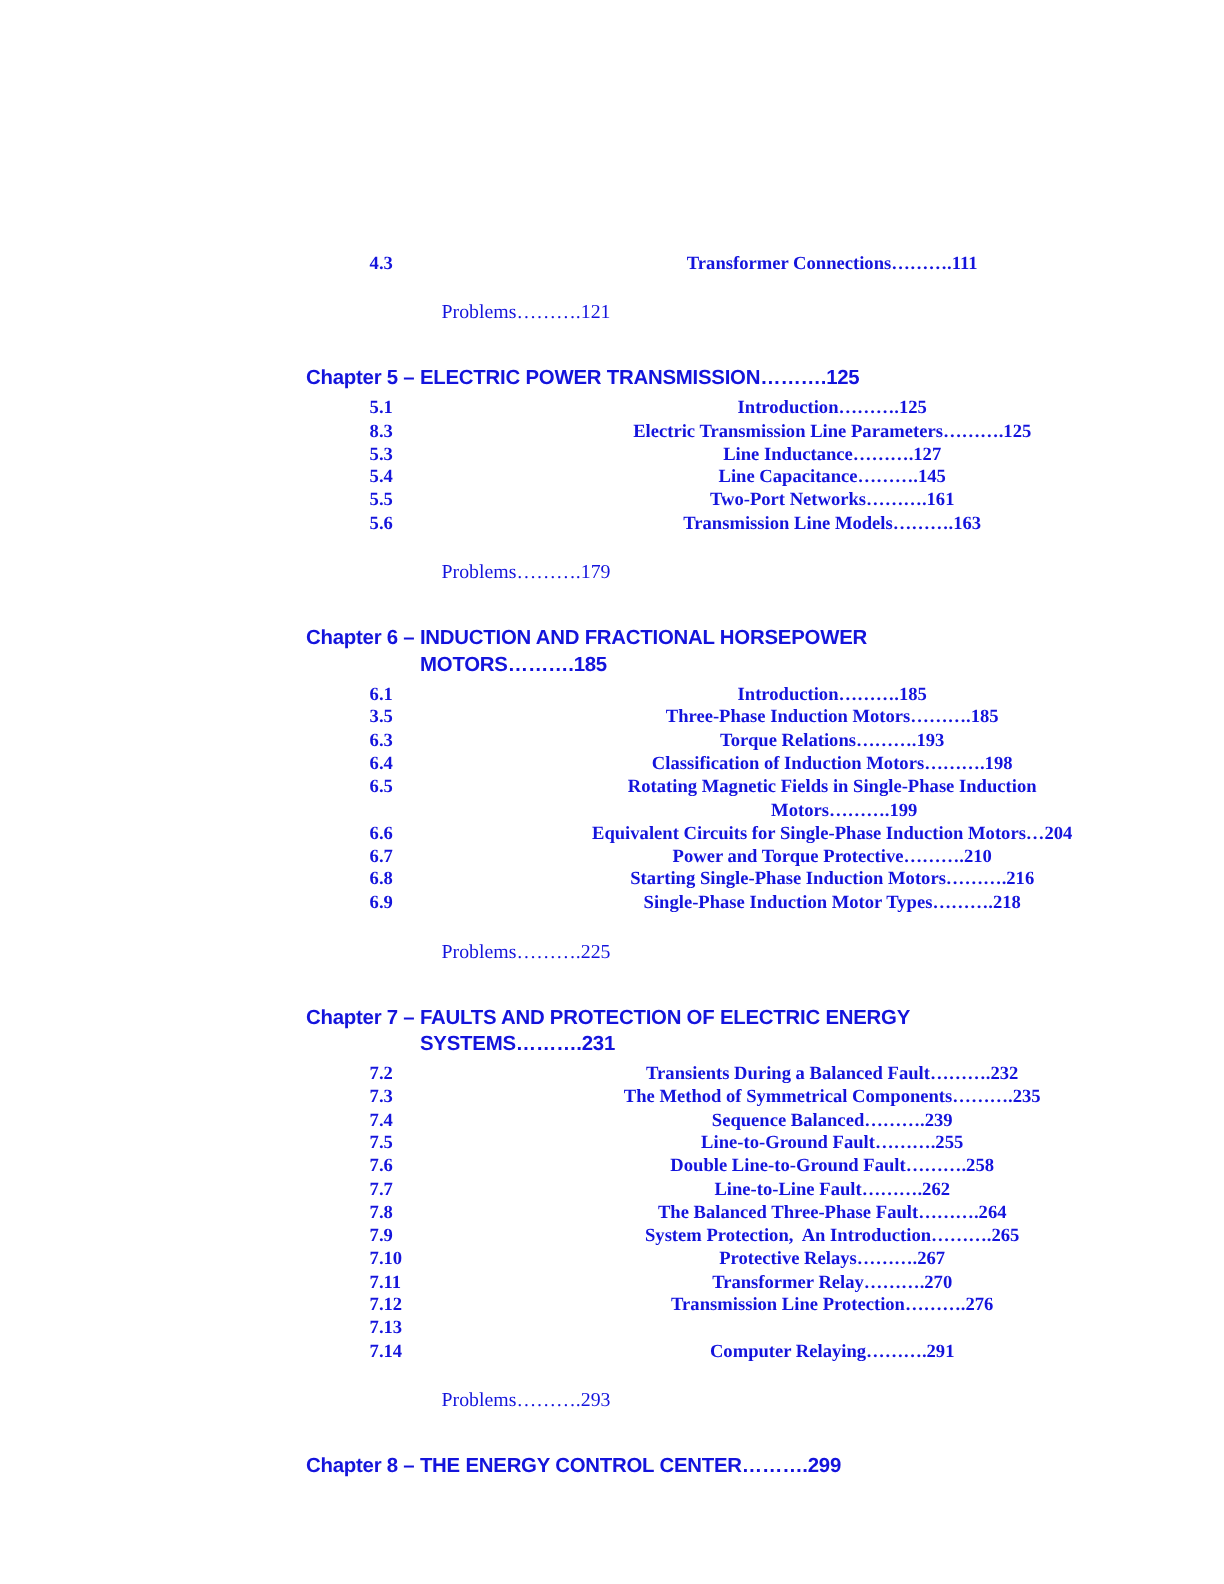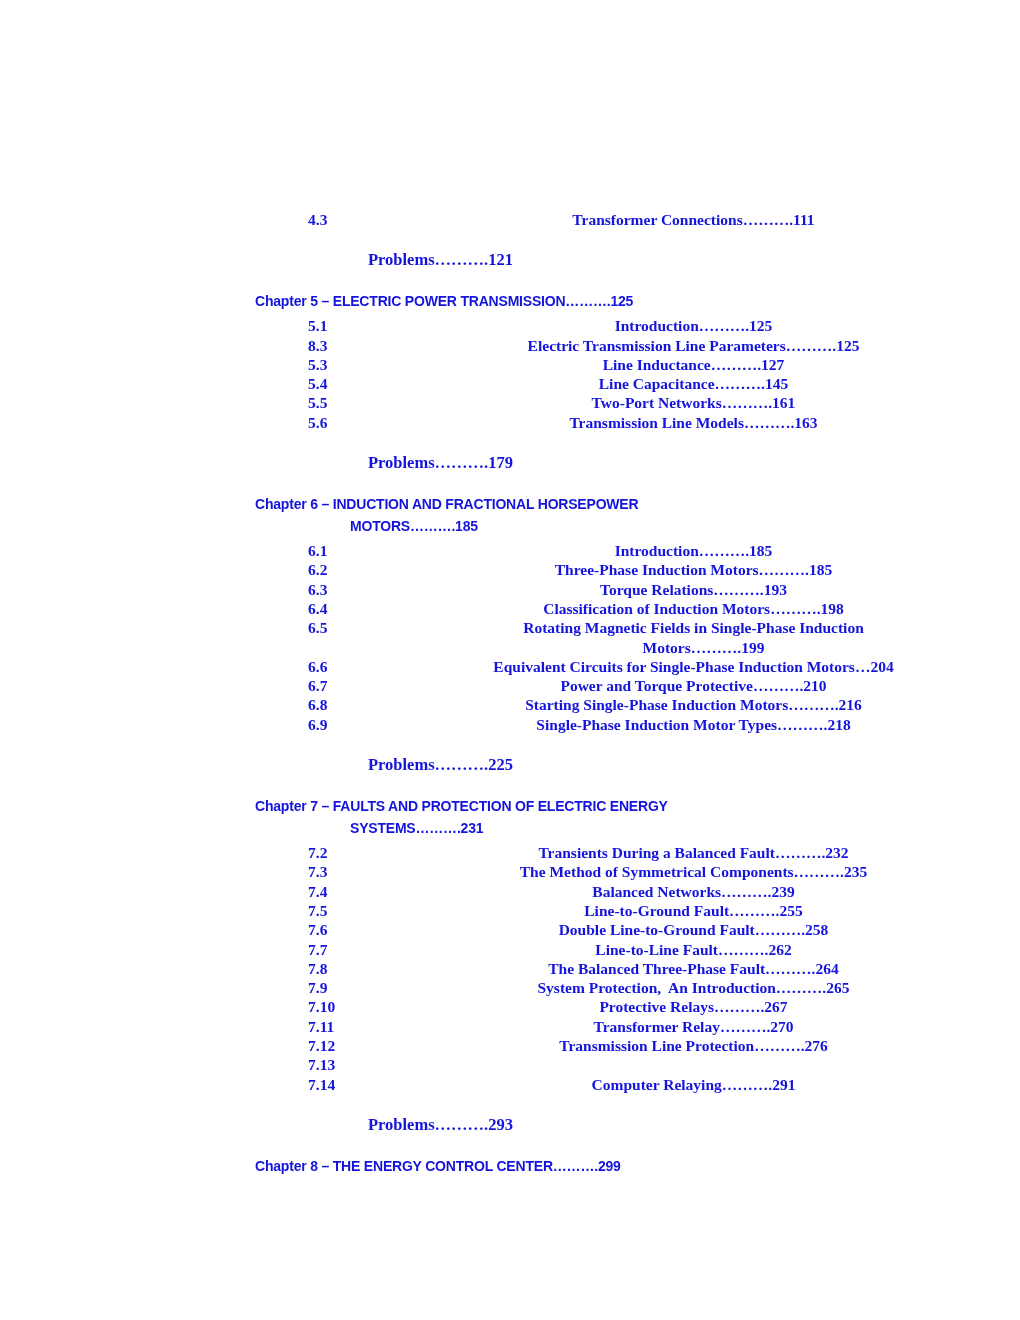--- a/index.html
+++ b/index.html
@@ -20,25 +20,25 @@
     position: absolute;
     left: 0;
     top: 210px;
     width: 1019px;
   }
 
   
   .chapter {
     font-family: "Liberation Sans", "DejaVu Sans", sans-serif;
     font-weight: bold;
-    font-size: 14px;
+    font-size: 17px;
     line-height: 22px;
     letter-spacing: -0.2px;
     padding-left: 255px;
-    margin-top: 20px;
+    margin-top: 34px;
     margin-bottom: 4px;
     white-space: pre-wrap;
   }
   .chapter .cont {
     display: block;
     padding-left: 95px;
   }
 
   
   .entry {
@@ -60,21 +60,21 @@
   }
   .entry .ttl .cont {
     display: block;
     padding-left: 20px;
   }
 
   
   .problems {
     font-size: 16.5px;
     line-height: 20px;
-    font-weight: bold;
+    font-weight: normal;
     padding-left: 368px;
     margin-top: 21px;
     margin-bottom: 4px;
     white-space: pre-wrap;
   }
 </style>
 </head>
 <body>
 
 <div id="toc">
@@ -90,33 +90,33 @@
       <div class="chapter">Chapter 5 – ELECTRIC POWER TRANSMISSION……….125</div>
       <div class="entry"><span class="num">5.1</span><span class="ttl">Introduction……….125</span></div>
       <div class="entry"><span class="num">8.3</span><span class="ttl">Electric Transmission Line Parameters……….125</span></div>
       <div class="entry"><span class="num">5.3</span><span class="ttl">Line Inductance……….127</span></div>
       <div class="entry"><span class="num">5.4</span><span class="ttl">Line Capacitance……….145</span></div>
       <div class="entry"><span class="num">5.5</span><span class="ttl">Two-Port Networks……….161</span></div>
       <div class="entry"><span class="num">5.6</span><span class="ttl">Transmission Line Models……….163</span></div>
       <div class="problems">Problems……….179</div>
       <div class="chapter">Chapter 6 – INDUCTION AND FRACTIONAL HORSEPOWER<span class="cont">MOTORS……….185</span></div>
       <div class="entry"><span class="num">6.1</span><span class="ttl">Introduction……….185</span></div>
-      <div class="entry"><span class="num">6.2</span><span class="ttl">Three-Phase Induction Motors……….185</span></div>
+      <div class="entry"><span class="num">3.5</span><span class="ttl">Three-Phase Induction Motors……….185</span></div>
       <div class="entry"><span class="num">6.3</span><span class="ttl">Torque Relations……….193</span></div>
       <div class="entry"><span class="num">6.4</span><span class="ttl">Classification of Induction Motors……….198</span></div>
       <div class="entry"><span class="num">6.5</span><span class="ttl">Rotating Magnetic Fields in Single-Phase Induction<span class="cont">Motors……….199</span></span></div>
       <div class="entry"><span class="num">6.6</span><span class="ttl">Equivalent Circuits for Single-Phase Induction Motors…204</span></div>
       <div class="entry"><span class="num">6.7</span><span class="ttl">Power and Torque Protective……….210</span></div>
       <div class="entry"><span class="num">6.8</span><span class="ttl">Starting Single-Phase Induction Motors……….216</span></div>
       <div class="entry"><span class="num">6.9</span><span class="ttl">Single-Phase Induction Motor Types……….218</span></div>
       <div class="problems">Problems……….225</div>
       <div class="chapter">Chapter 7 – FAULTS AND PROTECTION OF ELECTRIC ENERGY<span class="cont">SYSTEMS……….231</span></div>
       <div class="entry"><span class="num">7.2</span><span class="ttl">Transients During a Balanced Fault……….232</span></div>
       <div class="entry"><span class="num">7.3</span><span class="ttl">The Method of Symmetrical Components……….235</span></div>
-      <div class="entry"><span class="num">7.4</span><span class="ttl">Balanced Networks……….239</span></div>
+      <div class="entry"><span class="num">7.4</span><span class="ttl">Sequence Balanced……….239</span></div>
       <div class="entry"><span class="num">7.5</span><span class="ttl">Line-to-Ground Fault……….255</span></div>
       <div class="entry"><span class="num">7.6</span><span class="ttl">Double Line-to-Ground Fault……….258</span></div>
       <div class="entry"><span class="num">7.7</span><span class="ttl">Line-to-Line Fault……….262</span></div>
       <div class="entry"><span class="num">7.8</span><span class="ttl">The Balanced Three-Phase Fault……….264</span></div>
       <div class="entry"><span class="num">7.9</span><span class="ttl">System Protection,  An Introduction……….265</span></div>
       <div class="entry"><span class="num">7.10</span><span class="ttl">Protective Relays……….267</span></div>
       <div class="entry"><span class="num">7.11</span><span class="ttl">Transformer Relay……….270</span></div>
       <div class="entry"><span class="num">7.12</span><span class="ttl">Transmission Line Protection……….276</span></div>
       <div class="entry"><span class="num">7.13</span></div>
       <div class="entry"><span class="num">7.14</span><span class="ttl">Computer Relaying……….291</span></div>

